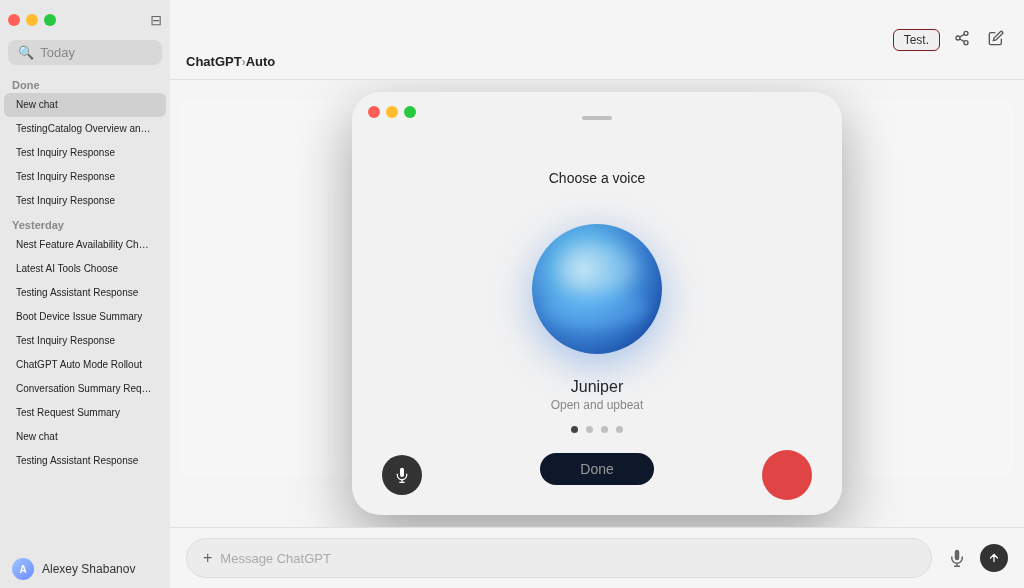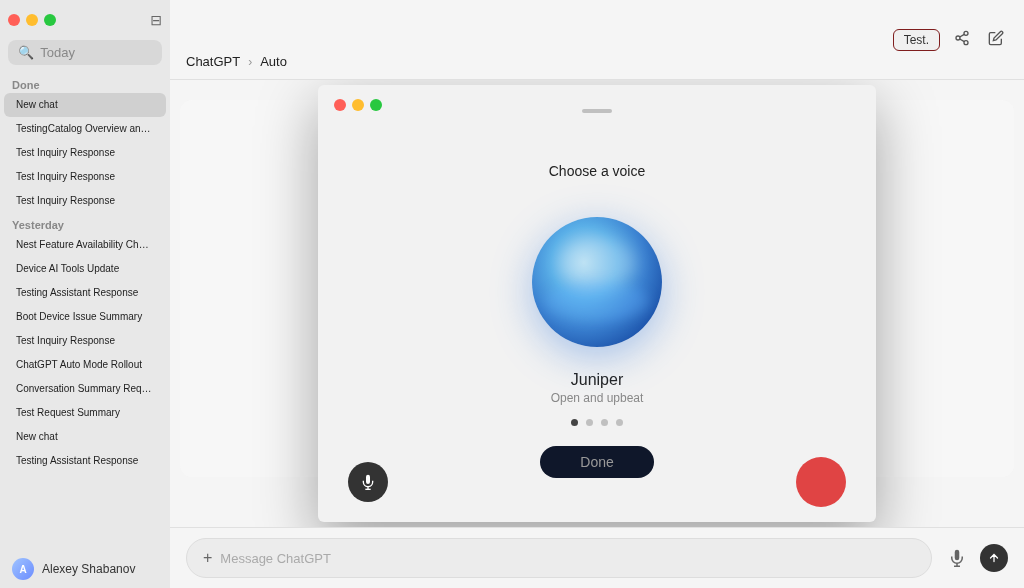--- a/index.html
+++ b/index.html
@@ -124,25 +124,25 @@
     .main-header {
       display: flex;
       align-items: center;
       padding: 10px 16px;
       background: #f5f5f5;
       border-bottom: 1px solid #e0e0e0;
     }
 
     .main-title {
       font-size: 13px;
-      font-weight: 400;
+      font-weight: 700;
       color: #222;
       display: flex;
       align-items: center;
-      gap: 8px;
+      gap: 0;
       margin-top: 44px;
     }
 
     .breadcrumb-arrow {
       color: #999;
       font-size: 12px;
     }
 
     .header-actions {
       margin-left: auto;
@@ -193,27 +193,27 @@
     .modal-overlay {
       position: absolute;
       top: 0; left: 0; right: 0; bottom: 0;
       display: flex;
       align-items: center;
       justify-content: center;
     }
 
     
     .voice-modal {
-      width: 558px;
+      width: 490px;
       background: #f2f2f2;
-      border-radius: 6px;
+      border-radius: 28px;
       box-shadow: 0 20px 60px rgba(0,0,0,0.35);
       position: relative;
       overflow: hidden;
-      padding-bottom: 44px;
+      padding-bottom: 30px;
     }
 
     .voice-modal-header {
       display: flex;
       align-items: center;
       padding: 14px 16px;
     }
 
     .voice-modal-traffic {
       display: flex;
@@ -448,21 +448,21 @@
 
   <div class="sidebar-item active">New chat</div>
   <div class="sidebar-item">TestingCatalog Overview and I...</div>
   <div class="sidebar-item">Test Inquiry Response</div>
   <div class="sidebar-item">Test Inquiry Response</div>
   <div class="sidebar-item">Test Inquiry Response</div>
 
   <div class="section-label">Yesterday</div>
 
   <div class="sidebar-item">Nest Feature Availability Check</div>
-  <div class="sidebar-item">Device AI Tools Update</div>
+  <div class="sidebar-item">Latest AI Tools Choose</div>
   <div class="sidebar-item">Testing Assistant Response</div>
   <div class="sidebar-item">Boot Device Issue Summary</div>
   <div class="sidebar-item">Test Inquiry Response</div>
   <div class="sidebar-item">ChatGPT Auto Mode Rollout</div>
   <div class="sidebar-item">Conversation Summary Request</div>
   <div class="sidebar-item">Test Request Summary</div>
   <div class="sidebar-item">New chat</div>
   <div class="sidebar-item">Testing Assistant Response</div>
 
   <div class="sidebar-footer">

